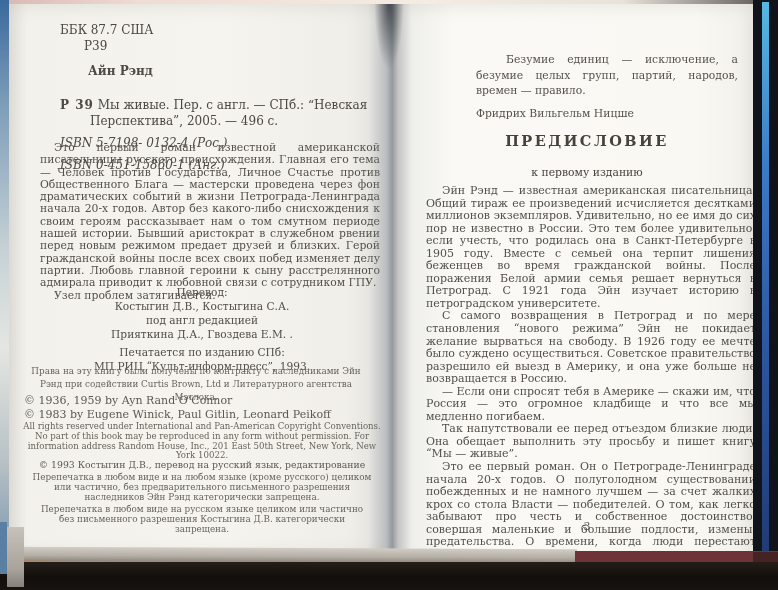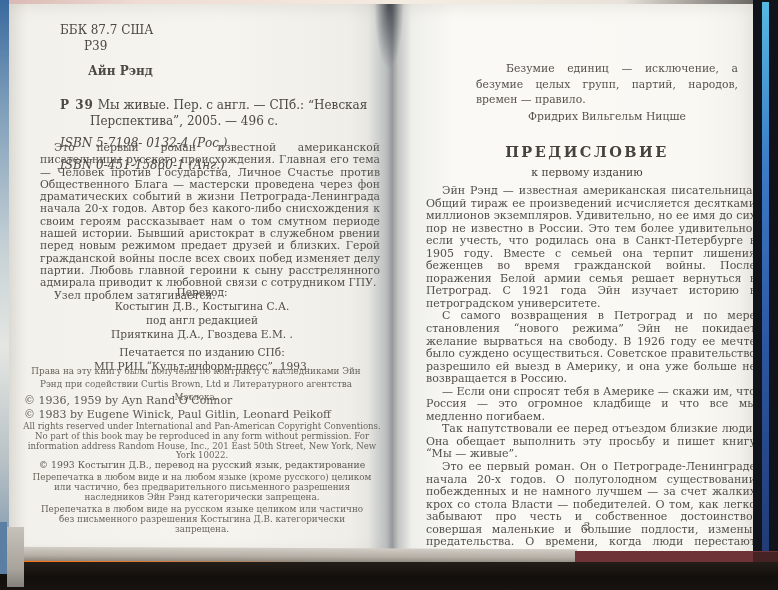--- a/index.html
+++ b/index.html
@@ -47,24 +47,24 @@
   #translators{left:0;top:281px;width:388px;text-align:center;font-size:10.6px;line-height:14px;color:#514d47;}
   #translators .gap{margin-top:4px;}
   #rights-note{left:18px;top:361px;width:340px;text-align:center;font-size:8.8px;line-height:13px;color:#68645c;}
   #copyrights{left:16px;top:390px;font-size:11px;line-height:13.5px;color:#5c5850;}
   #rights-en{left:14px;top:418px;width:360px;text-align:center;font-size:8.6px;line-height:9.8px;color:#68645c;}
   #copyright3{left:0;top:455px;width:388px;text-align:center;font-size:9.3px;color:#5c5850;}
   #reprint1{left:24px;top:469px;width:340px;text-align:center;font-size:8.8px;line-height:9.8px;color:#68645c;}
   #reprint2{left:24px;top:500px;width:340px;text-align:center;font-size:8.8px;line-height:10.2px;color:#68645c;}
   
   .rp-abs{position:absolute;}
-  #epigraph{left:80px;top:57px;width:262px;font-size:10.8px;line-height:15.5px;color:#56524c;}
+  #epigraph{left:80px;top:48px;width:262px;font-size:10.8px;line-height:15.5px;color:#56524c;}
   #epigraph p{margin:0;text-align:justify;text-indent:30px;}
-  #epigraph .attr{text-align:center;text-indent:0;margin-top:1px;}
-  #preface-heading{left:30px;top:139px;width:322px;text-align:center;font-size:14.5px;
+  #epigraph .attr{text-align:left;text-indent:0;margin-top:7px;}
+  #preface-heading{left:30px;top:128px;width:322px;text-align:center;font-size:14.5px;
      font-weight:bold;letter-spacing:2.5px;color:#46423c;}
   #preface-subheading{left:30px;top:162px;width:322px;text-align:center;font-size:10.8px;
      font-weight:normal;color:#46423c;}
   #body-col{left:30px;top:181px;width:330px;font-size:11px;line-height:12.55px;
      text-align:justify;color:#53504a;}
   #body-col p{margin:0;text-indent:16px;}
   #page-num{left:30px;top:516px;width:322px;text-align:center;font-size:11px;color:#56524c;}
 </style>
 </head>
 <body>

